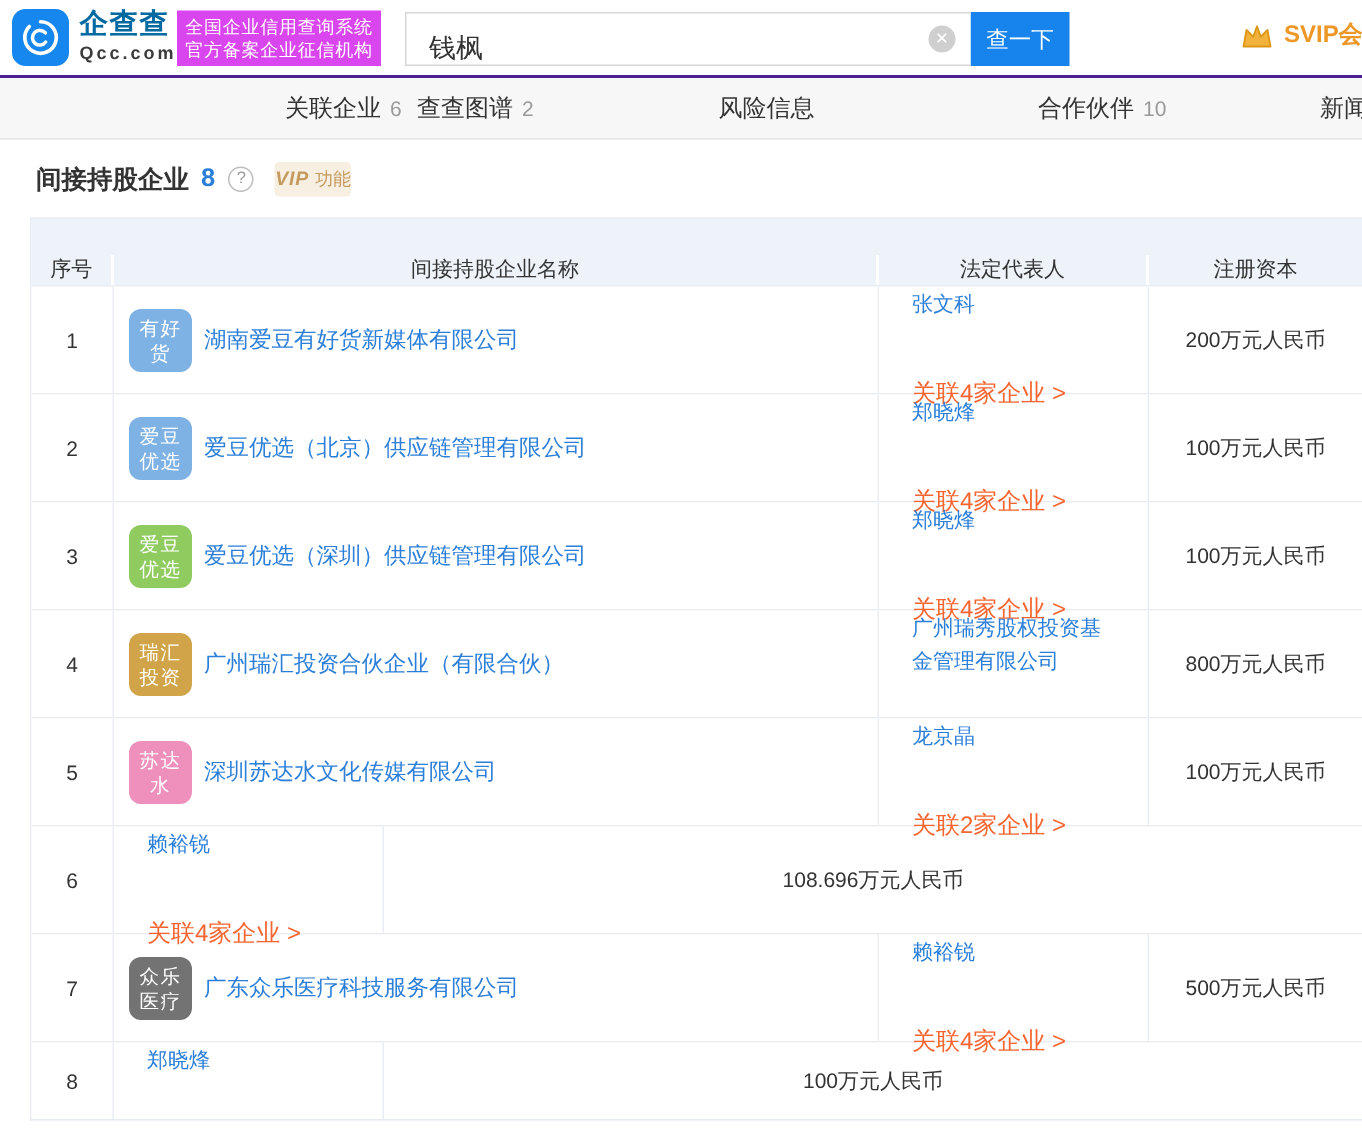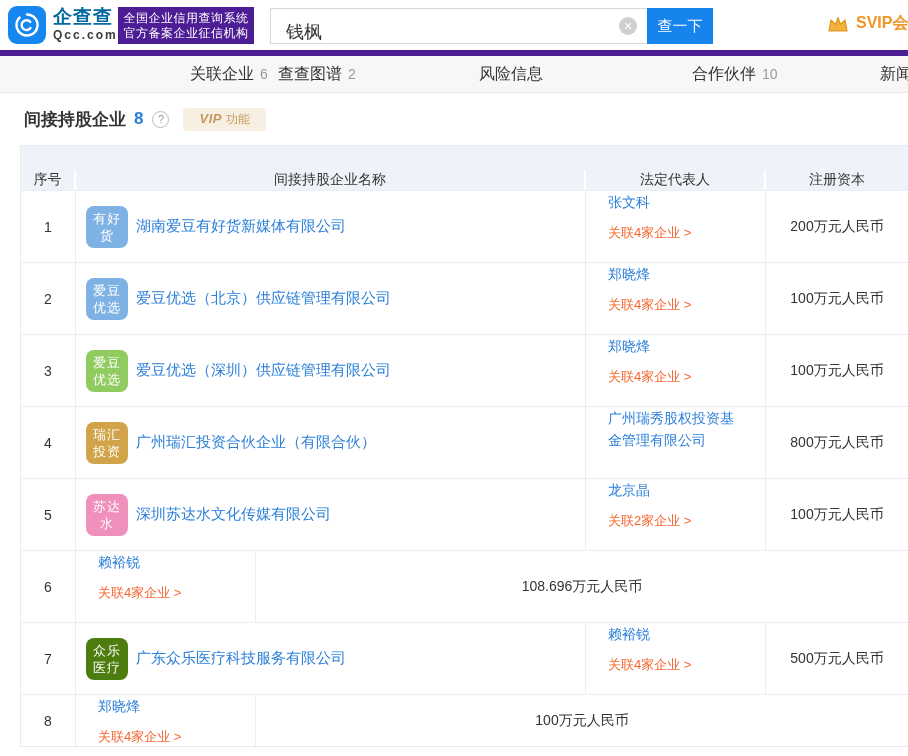--- a/index.html
+++ b/index.html
@@ -7,50 +7,50 @@
     font-family:"Liberation Sans","DejaVu Sans",sans-serif; color:#333; }
 
   
   .topbar { position:relative; height:50px; background:#fff; }
   .logo { position:absolute; left:8px; top:6px; width:38px; height:38px;
     background:#1587ee; border-radius:9px; display:flex; align-items:center; justify-content:center; }
   .brand { position:absolute; left:53px; top:6px; }
   .brand-name { font-size:19px; font-weight:700; color:#0369a1; letter-spacing:1px; line-height:22px; }
   .brand-domain { font-size:12px; font-weight:700; color:#3b3b3b; letter-spacing:2px; line-height:14px; }
   .gov-badge { position:absolute; left:118px; top:7px; width:136px; height:37px;
-    background:#4c1d95; color:#fff; font-size:12px; line-height:15px;
+    background:#d946ef; color:#fff; font-size:12px; line-height:15px;
     display:flex; flex-direction:column; justify-content:center; align-items:center; letter-spacing:0.5px; }
   .search { position:absolute; left:270px; top:8px; display:flex; align-items:stretch; height:36px; }
   .search-input-wrap { position:relative; width:377px; }
   .search-input { width:100%; height:100%; border:1px solid #d6d6d6; border-right:none;
     padding:12px 36px 0 15px; font-size:18px; color:#333; outline:none;
     font-family:"Liberation Sans","DejaVu Sans",sans-serif; }
   .clear-btn { position:absolute; right:10px; top:9px; width:18px; height:18px; border-radius:50%;
     background:#cfcfcf; color:#fff; font-size:11px; line-height:18px; text-align:center; cursor:pointer; }
   .search-btn { width:66px; background:#1684ec; color:#fff; font-size:15px; border:none; cursor:pointer; }
   .svip { position:absolute; left:826px; top:13px; display:flex; align-items:center; gap:6px; white-space:nowrap; }
   .svip-label { font-size:16px; font-weight:700; color:#ed9727; }
 
   
   .nav { position:relative; height:43px; background:#f7f7f7;
-    border-top:6px solid #4c1d95; border-bottom:1px solid #e6e6e6; }
+    border-top:2px solid #4c1d95; border-bottom:1px solid #e6e6e6; }
   .tab { position:absolute; top:0; height:100%; display:flex; align-items:center; gap:6px;
     font-size:16px; color:#333; cursor:pointer; white-space:nowrap; }
   .tab-count { font-size:14px; color:#9a9a9a; }
   .tab:nth-of-type(1){ left:190px; } .tab:nth-of-type(2){ left:278px; }
   .tab:nth-of-type(3){ left:479px; } .tab:nth-of-type(4){ left:692px; }
   .tab:nth-of-type(5){ left:880px; }
 
   
   .section-head { position:relative; height:52px; display:flex; align-items:center; padding-left:24px; }
   .section-title { font-size:17px; font-weight:700; color:#333; }
   .section-count { font-size:17px; font-weight:700; color:#2b7fd9; margin-left:8px; }
   .help-icon { width:17px; height:17px; border:1px solid #bdbdbd; border-radius:50%;
     color:#9a9a9a; font-size:11px; line-height:15px; text-align:center; margin-left:9px; cursor:pointer; }
-  .vip-badge { margin-left:14px; background:#f7f0e2; border-radius:3px; padding:3px 16px;
+  .vip-badge { margin-left:14px; background:#f7f0e2; border-radius:3px; padding:3px 0;
     color:#c49a5e; font-size:12px; cursor:pointer; }
   .vip-badge b { font-style:italic; font-size:13px; letter-spacing:0.5px; margin-right:4px; }
 
   
   .qtable { margin-left:20px; width:888px; border:1px solid #e6ebf2; border-right:none; }
   .thead { display:flex; height:44px; background:#eef3f9; }
   .th { display:flex; align-items:center; justify-content:center;
     font-size:14px; color:#333; border-right:2px solid #fff;margin-top:24px; }
   .th:last-child { border-right:none; }
   .trow { display:flex; height:72px; border-top:1px solid #e9eef4; background:#fff; }
@@ -60,21 +60,21 @@
   .c-idx { width:55px; display:flex; align-items:center; justify-content:center; font-size:14px; }
   .c-name { width:510px; display:flex; align-items:center; padding-left:10px; }
   .c-rep { width:180px; display:flex; flex-direction:column; justify-content:flex-start; gap:11px; padding-left:22px; }
   .c-cap { flex:1; display:flex; align-items:center; justify-content:center; font-size:14px; color:#333; }
   .co-icon { width:42px; height:42px; border-radius:8px; color:#fff; flex-shrink:0;
     display:flex; flex-direction:column; align-items:center; justify-content:center;
     font-size:13px; line-height:17px; letter-spacing:1px; }
   .co-link { font-size:15px; color:#2b7fd9; margin-left:8px; text-decoration:none; cursor:pointer; }
   .rep-link { font-size:14px; color:#2b7fd9; text-decoration:none; cursor:pointer;
     max-width:134px; line-height:22px; }
-  .assoc-link { font-size:13px; color:#f6652f; text-decoration:none; cursor:pointer; }
+  .assoc-link { font-size:16px; color:#f6652f; text-decoration:none; cursor:pointer;margin-top:28px; }
 </style>
 </head>
 <body>
 
 <div class="topbar">
   <div class="logo">
     <svg width="28" height="28" viewBox="0 0 24 24" fill="none">
       <path d="M12 3a9 9 0 1 1-6.4 2.7" stroke="#fff" stroke-width="2.1" stroke-linecap="round"></path>
       <path d="M14.8 9.4A4.2 4.2 0 1 0 15 14.6" stroke="#fff" stroke-width="2" stroke-linecap="round"></path>
     </svg>
@@ -225,21 +225,21 @@
     <div class="td c-rep">
       <a class="rep-link">赖裕锐</a>
       <a class="assoc-link">关联4家企业 &gt;</a>
     </div>
     <div class="td c-cap">108.696万元人民币</div>
   </div>
 
   <div class="trow">
     <div class="td c-idx">7</div>
     <div class="td c-name">
-      <span class="co-icon" style="background: #4d7c0f;">
+      <span class="co-icon" style="background: #737373;">
             <span>众乐</span>
             <span>医疗</span>
           </span>
       <a class="co-link">广东众乐医疗科技服务有限公司</a>
     </div>
     <div class="td c-rep">
       <a class="rep-link">赖裕锐</a>
       <a class="assoc-link">关联4家企业 &gt;</a>
     </div>
     <div class="td c-cap">500万元人民币</div>

